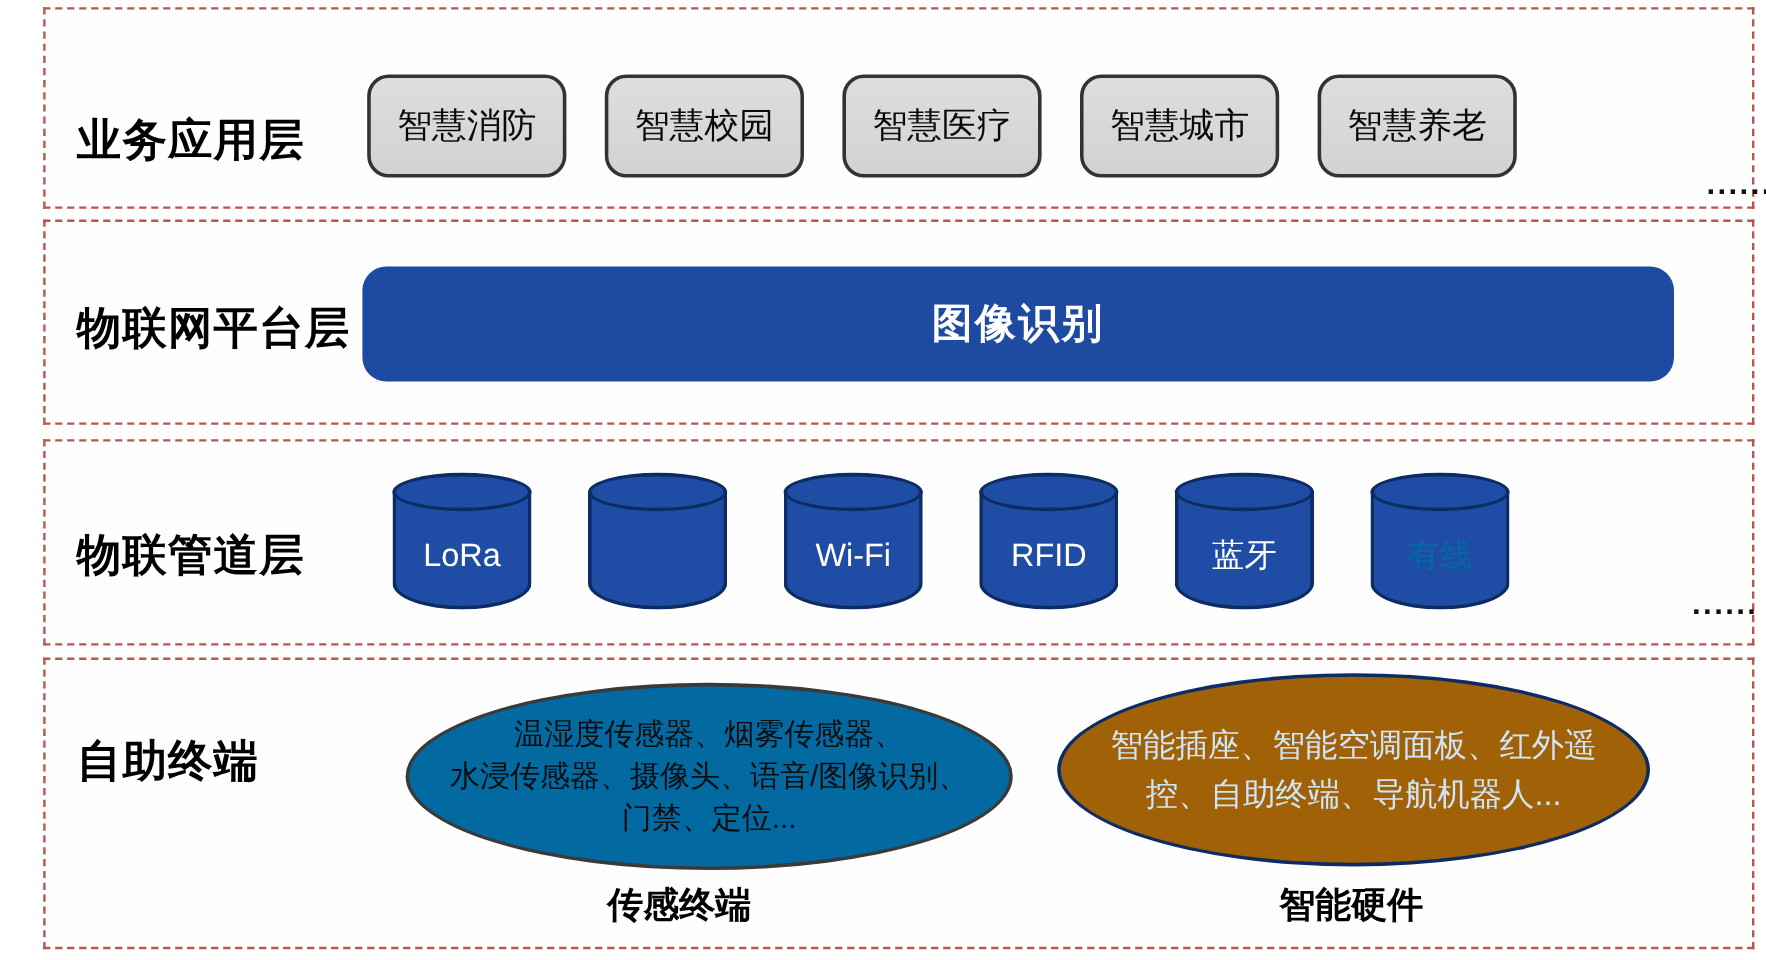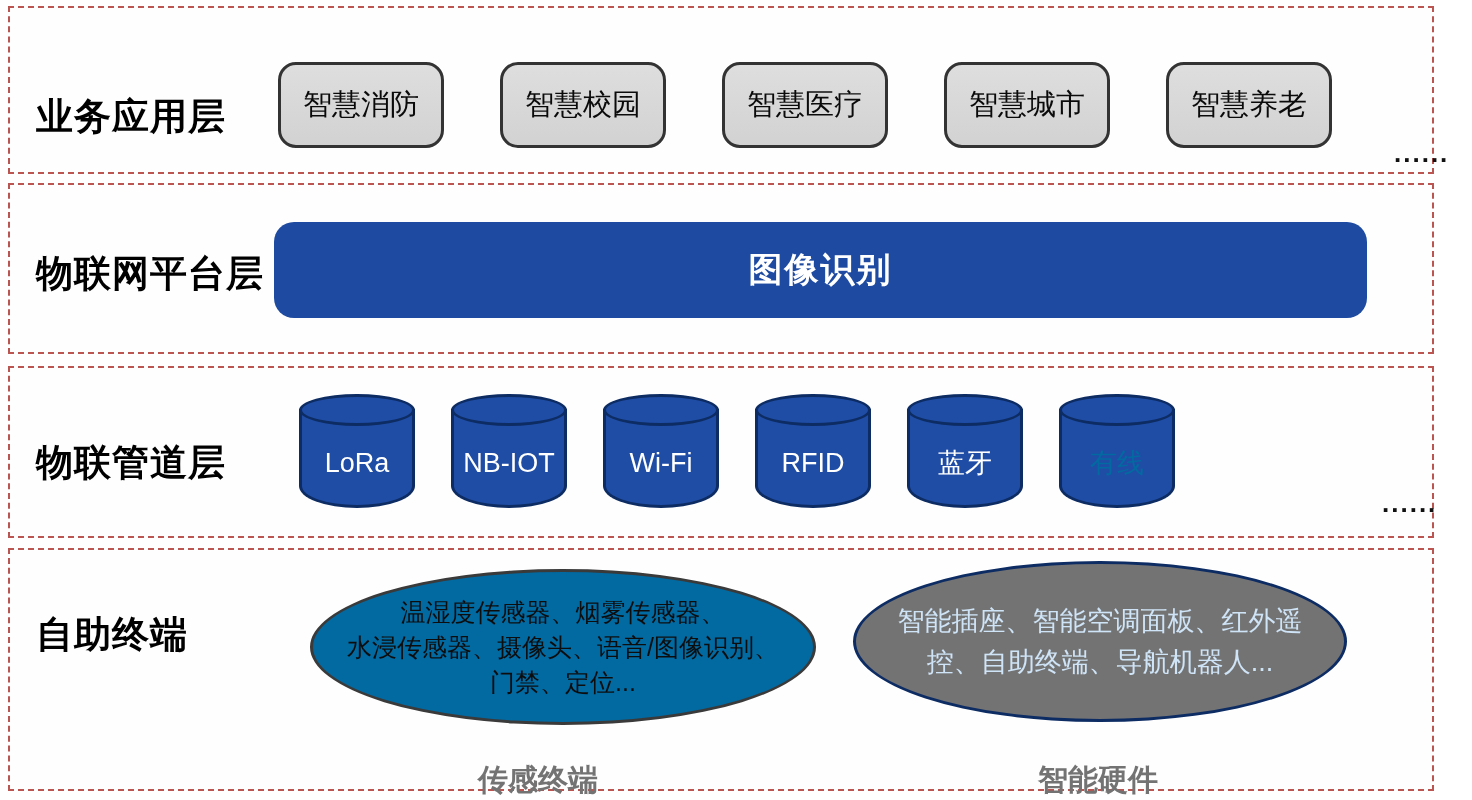--- a/index.html
+++ b/index.html
@@ -4,21 +4,21 @@
 <style>
   html, body {
     margin: 0;
     padding: 0;
     width: 1472px;
     height: 800px;
     background: #ffffff;
     font-family: "Liberation Sans", "DejaVu Sans", sans-serif;
     overflow: hidden;
   }
-  .stage { position: relative; width: 1208px; height: 800px; }
+  .stage { position: relative; width: 1208px; height: 800px; margin-left: 28px; }
 
   .section {
     position: absolute;
     left: 8px;
     width: 1426px;
     border: 2px dashed #bb5551;
     background: #fefefe;
     box-sizing: border-box;
   }
   .sec-1 { top: 6px;   height: 168px; }
@@ -35,21 +35,21 @@
     letter-spacing: 1px;
     white-space: nowrap;
   }
 
   
   .app-row {
     position: absolute;
     left: 268px;
     top: 54px;
     display: flex;
-    gap: 56px;
+    gap: 32px;
   }
   .app-box {
     width: 166px;
     height: 86px;
     background: linear-gradient(180deg, #dedede 0%, #d2d2d2 100%);
     border: 3px solid #333333;
     border-radius: 18px;
     display: flex;
     align-items: center;
     justify-content: center;
@@ -86,21 +86,21 @@
     font-weight: bold;
     letter-spacing: 2px;
   }
 
   
   .cyl-row {
     position: absolute;
     left: 289px;
     top: 26px;
     display: flex;
-    gap: 36px;
+    gap: 47px;
   }
   .cyl { position: relative; width: 116px; height: 114px; }
   .cyl-body {
     position: absolute;
     left: 0; right: 0;
     top: 15px; bottom: 0;
     background: #1f4da6;
     border: 3px solid #0d2c63;
     border-top: none;
     border-radius: 0 0 58px 58px / 0 0 22px 22px;
@@ -150,34 +150,34 @@
     border: 3px solid #3a3a3a;
     color: #0d0d0d;
     font-size: 25px;
     line-height: 1.4;
   }
   .ellipse-blue {
     left: 843px;
     top: 11px;
     width: 494px;
     height: 161px;
-    background: #737373;
+    background: #a16207;
     border: 3px solid #0d2c63;
     color: #cfe4f7;
     font-size: 27px;
     line-height: 1.5;
   }
   .group-caption {
     position: absolute;
-    top: 210px;
+    top: 184px;
     width: 240px;
     text-align: center;
     font-size: 30px;
     font-weight: 600;
-    color: #737373;
+    color: #000000;
     white-space: nowrap;
   }
   .caption-sensor { left: 408px; }
   .caption-smart  { left: 968px; }
 </style>
 </head>
 <body>
 
 <div class="stage">
 
@@ -202,21 +202,20 @@
     <div class="layer-label" style="top: 70px;">物联管道层</div>
     <div class="cyl-row">
       <div class="cyl">
         <div class="cyl-body"></div>
         <div class="cyl-top"></div>
         <div class="cyl-label">LoRa</div>
       </div>
       <div class="cyl">
         <div class="cyl-body"></div>
         <div class="cyl-top"></div>
-        <div class="cyl-label">NB-IOT</div>
       </div>
       <div class="cyl">
         <div class="cyl-body"></div>
         <div class="cyl-top"></div>
         <div class="cyl-label">Wi-Fi</div>
       </div>
       <div class="cyl">
         <div class="cyl-body"></div>
         <div class="cyl-top"></div>
         <div class="cyl-label">RFID</div>

